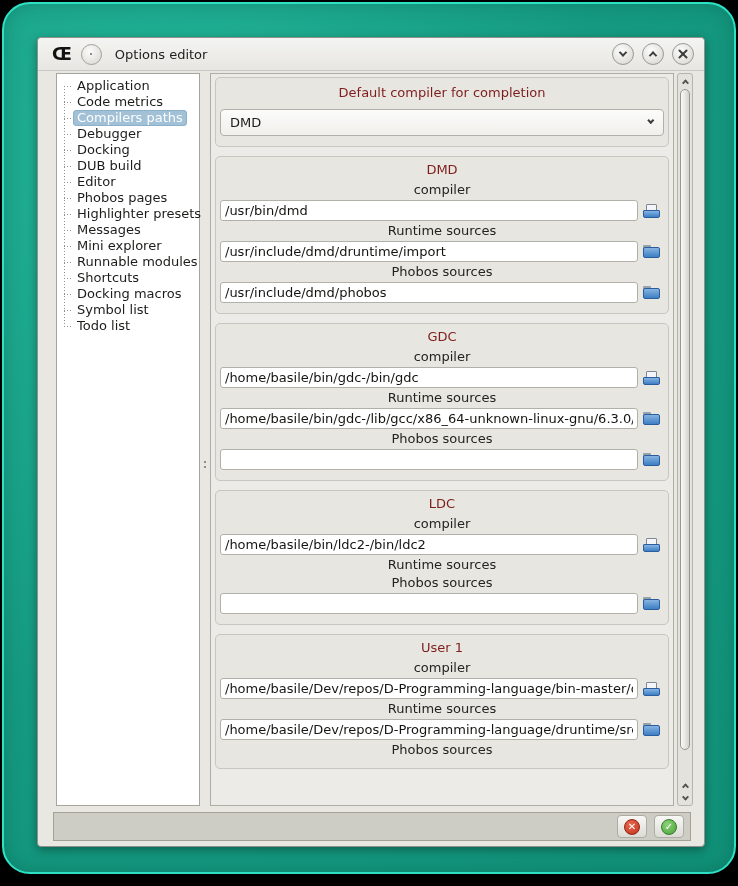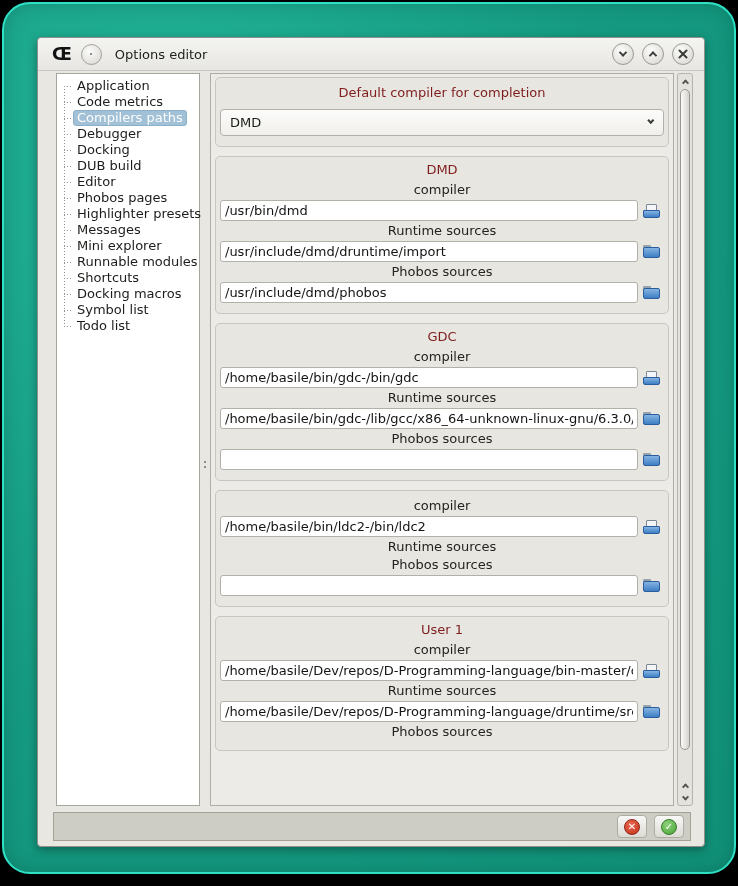--- a/index.html
+++ b/index.html
@@ -286,20 +286,21 @@
                     <span class="icon-folder">
                       <i class="back"></i>
                       <i class="front"></i>
                     </span>
                   </span>
     </div>
   </div>
             </div>
   </div>
           <div class="group">
+    <div class="group-title">LDC</div>
     <div class="fields">
               <div class="field">
     <div class="field-label">compiler</div>
     <div class="field-row">
       <input class="path-input" type="text" value="/home/basile/bin/ldc2-/bin/ldc2" style="">
       <span class="browse-btn">
                     <span class="icon-openfile">
                       <i class="page"></i>
                       <i class="front"></i>
                     </span>

